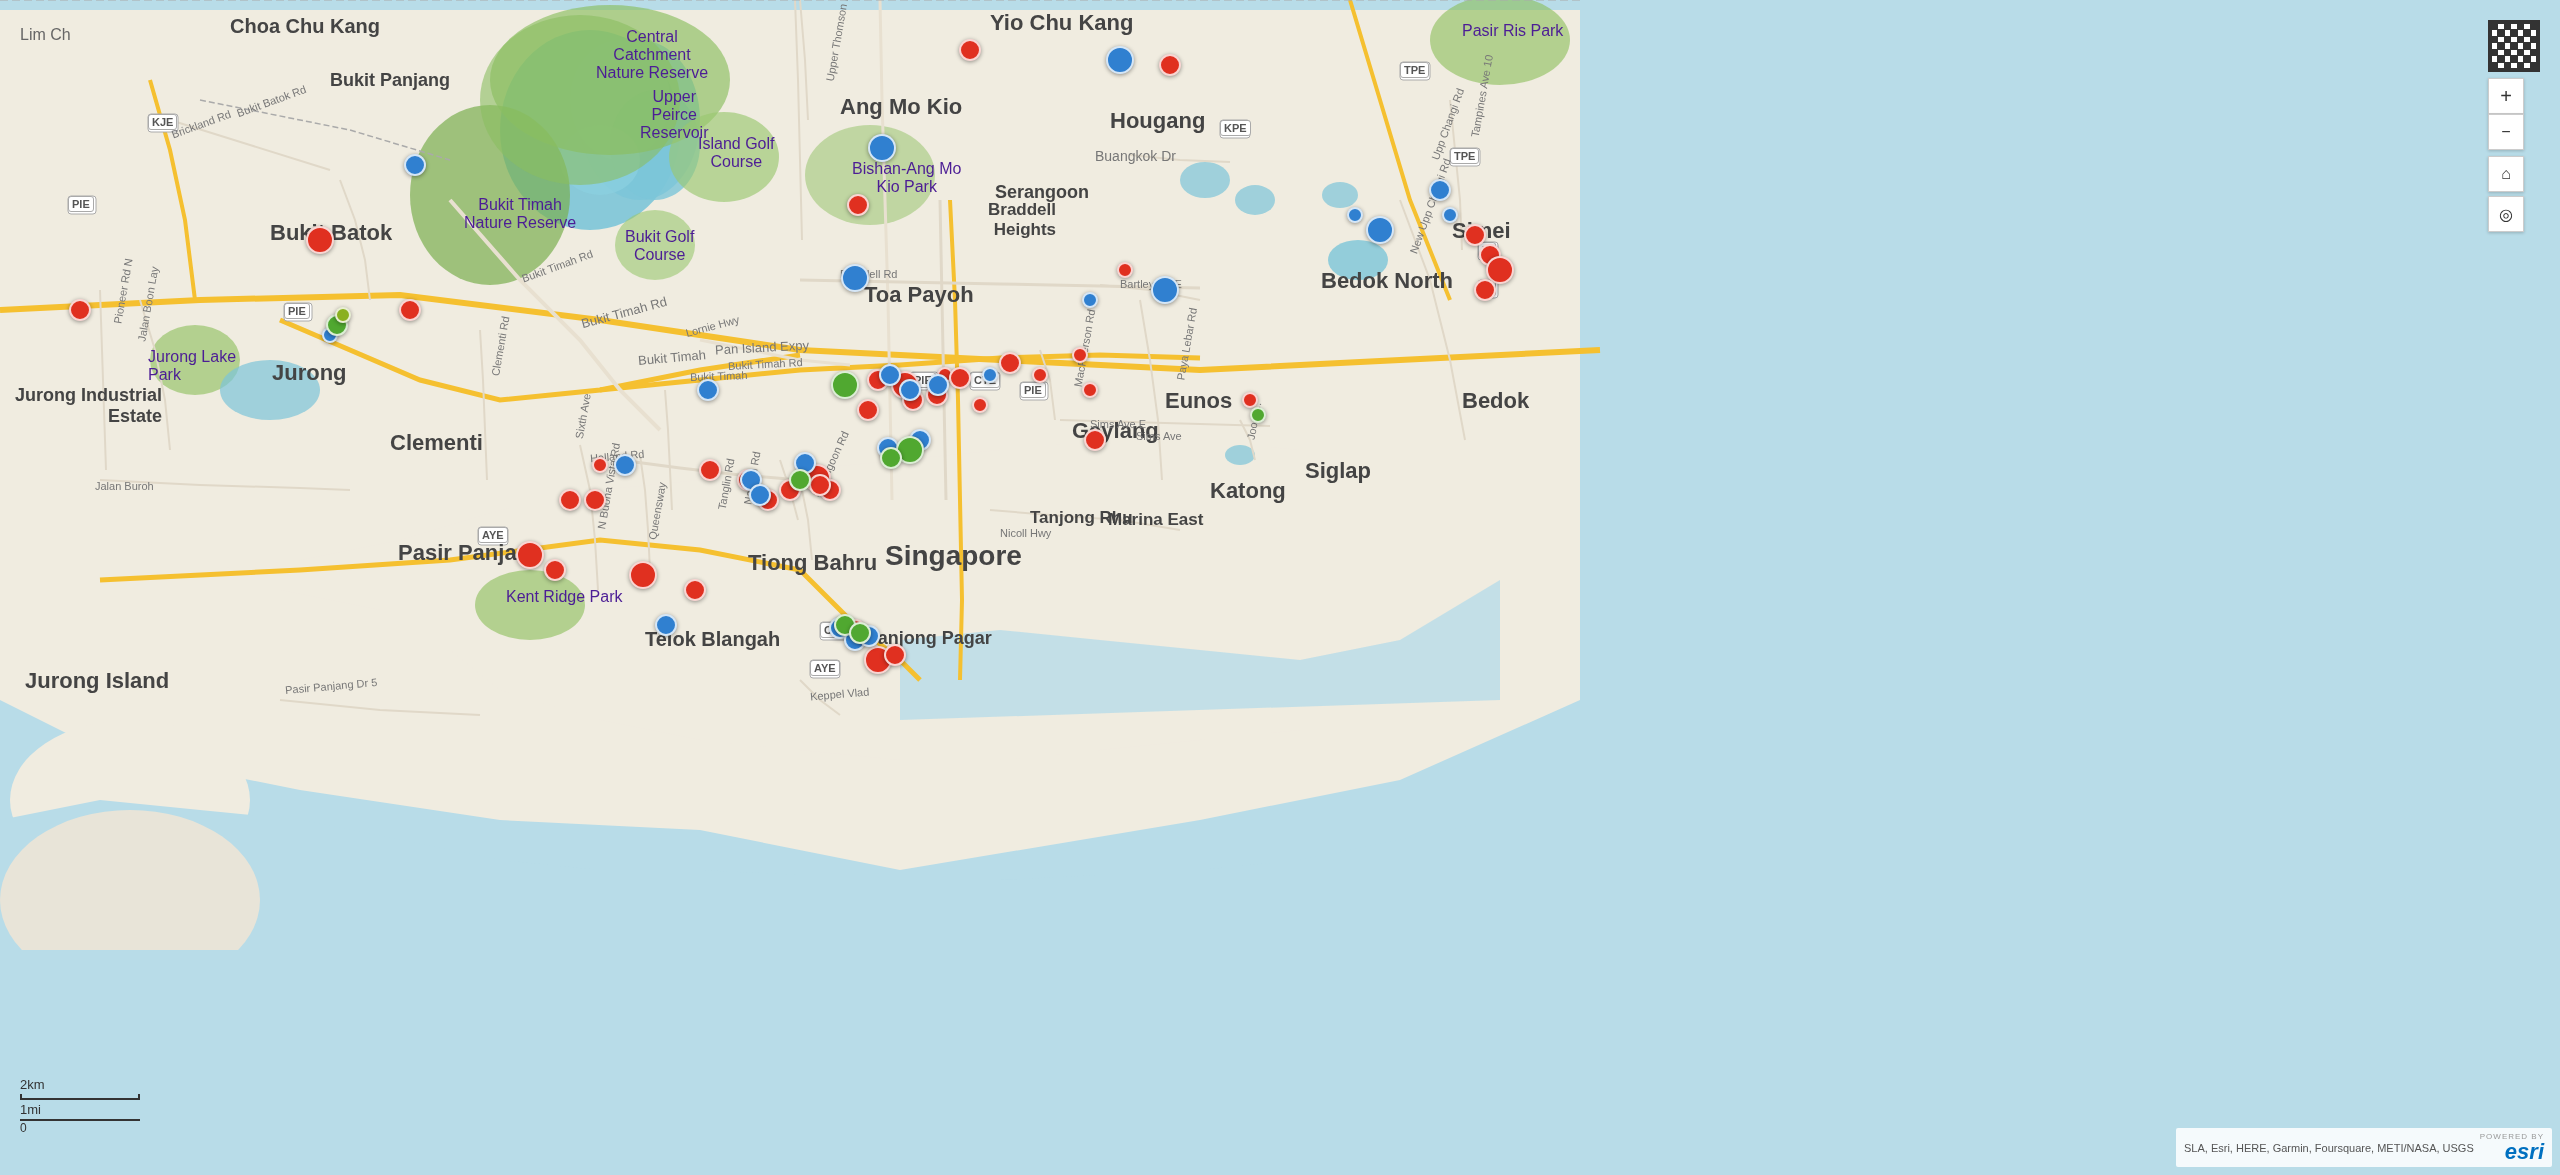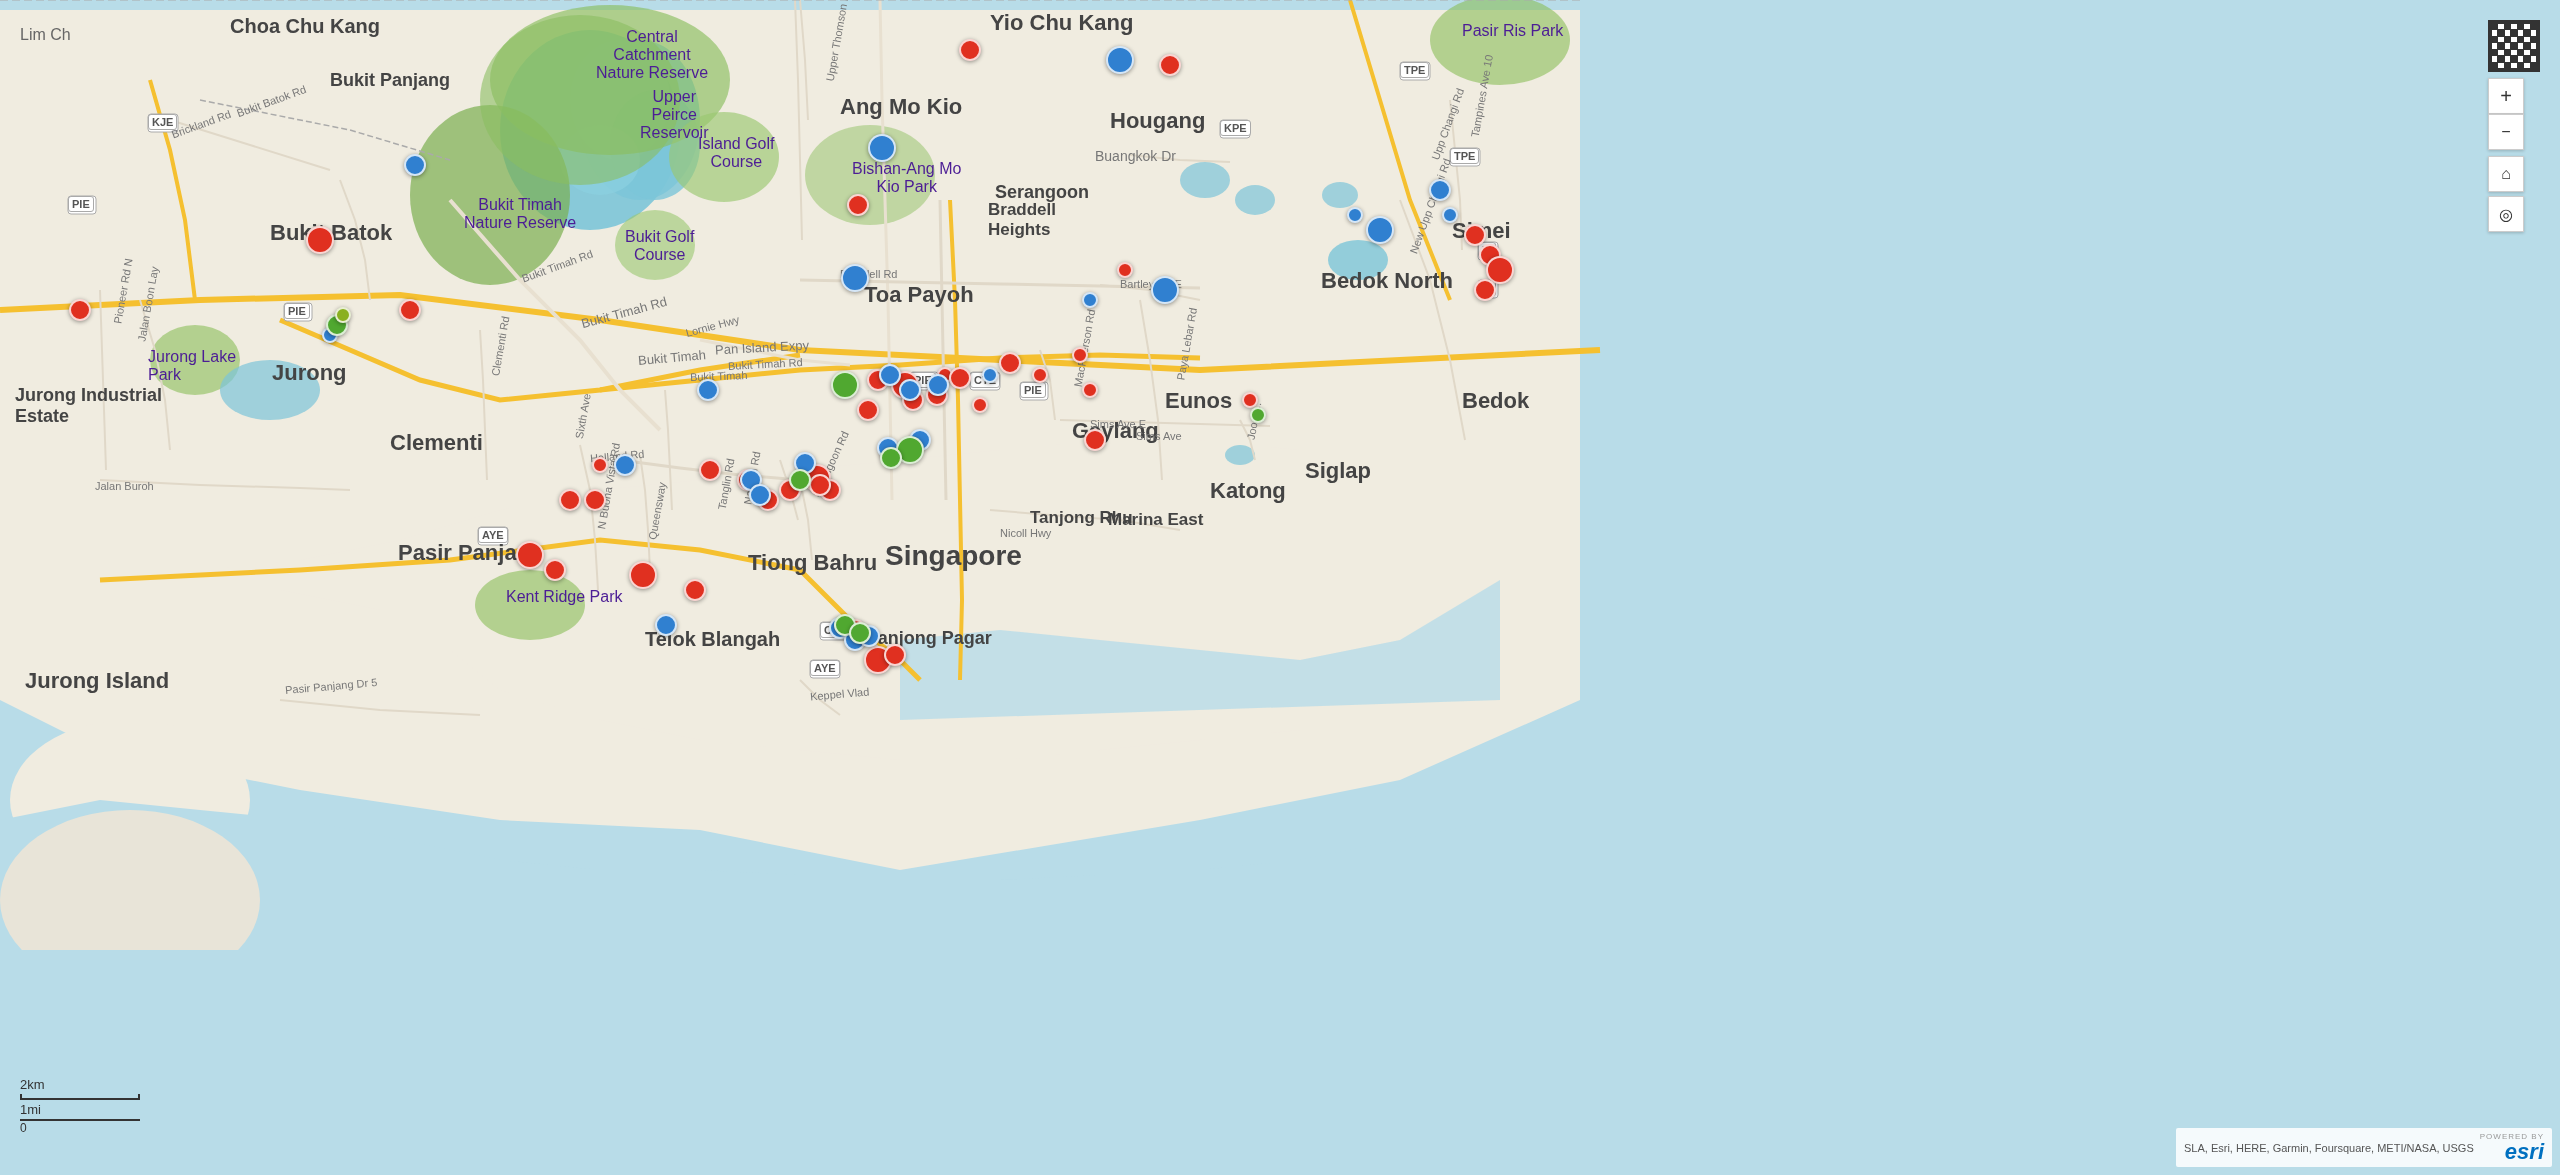--- a/index.html
+++ b/index.html
@@ -13,20 +13,21 @@
     }
 
     
     .map-label {
       position: absolute;
       font-size: 22px;
       font-weight: 600;
       color: #444;
       white-space: nowrap;
       pointer-events: none;
+      text-align: right;
     }
 
     .map-label-small {
       position: absolute;
       font-size: 16px;
       color: #4c1d95;
       white-space: nowrap;
       pointer-events: none;
     }
 

